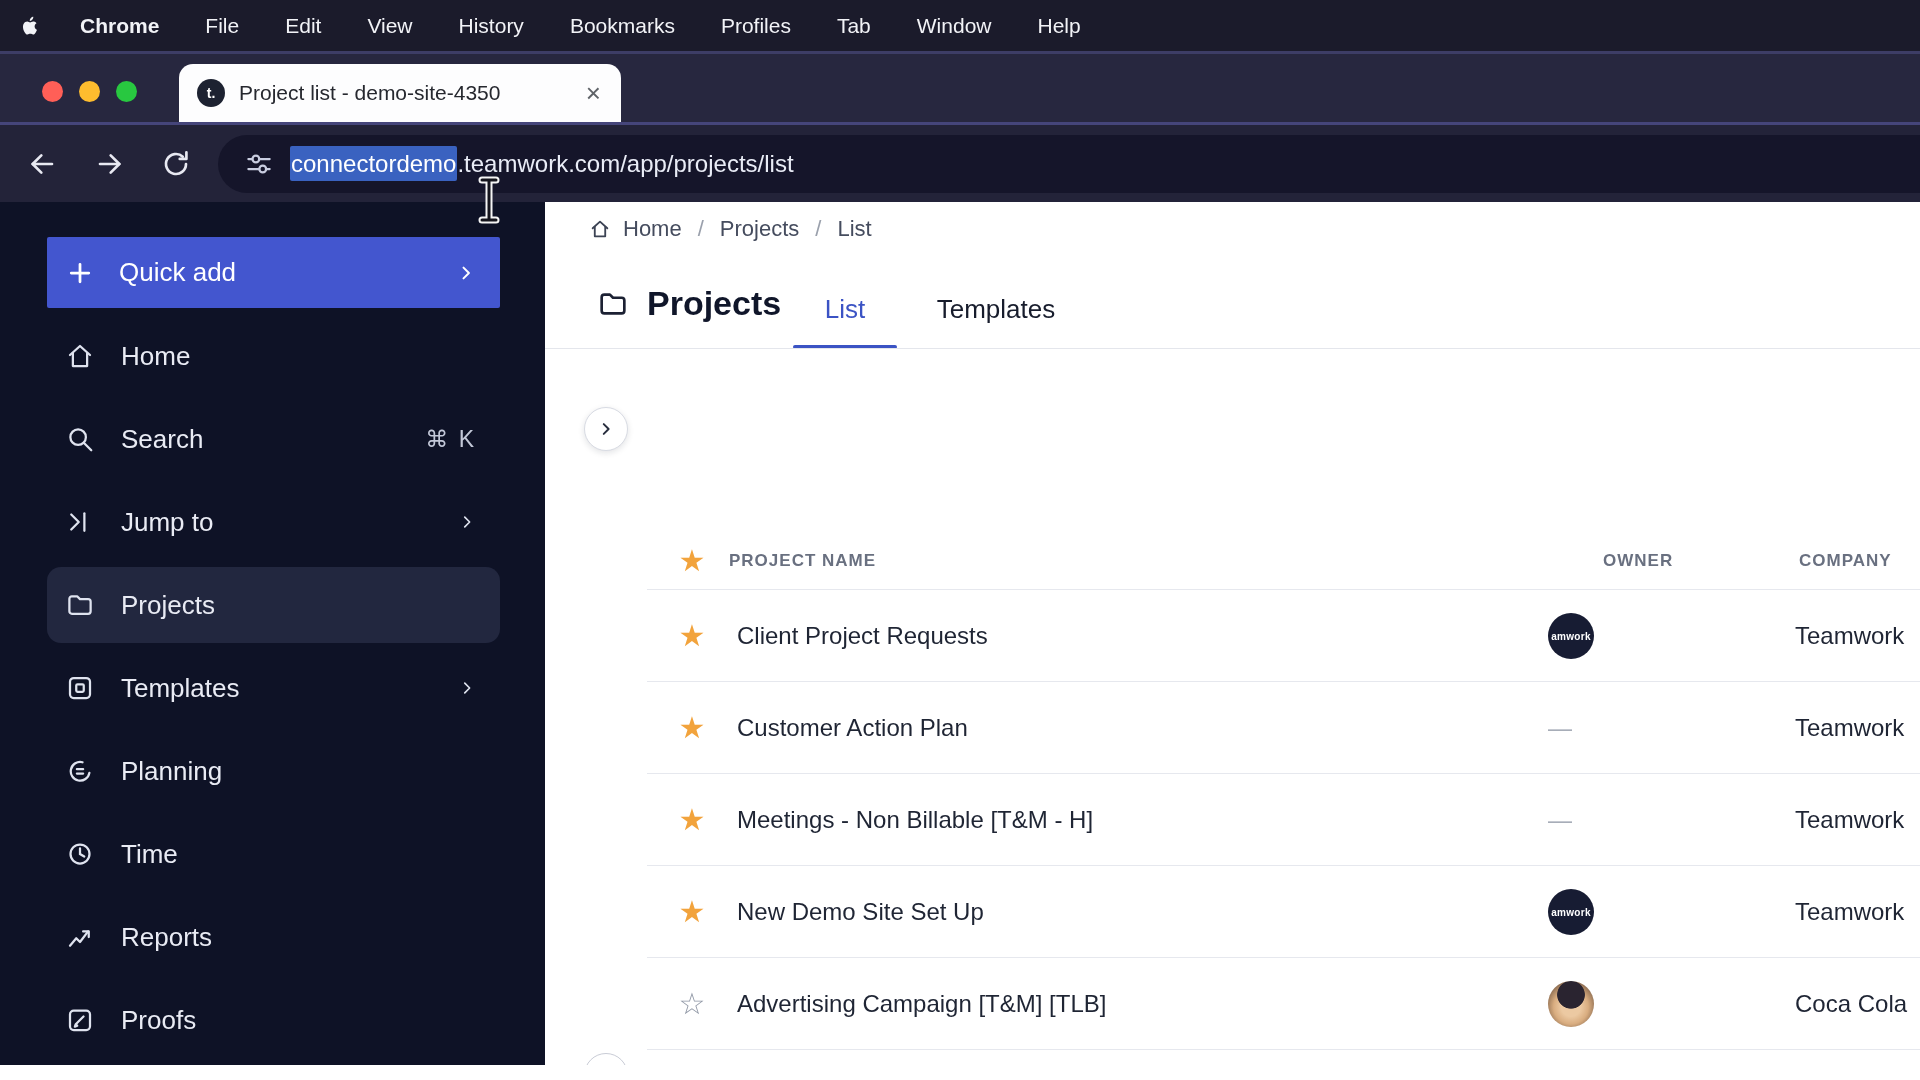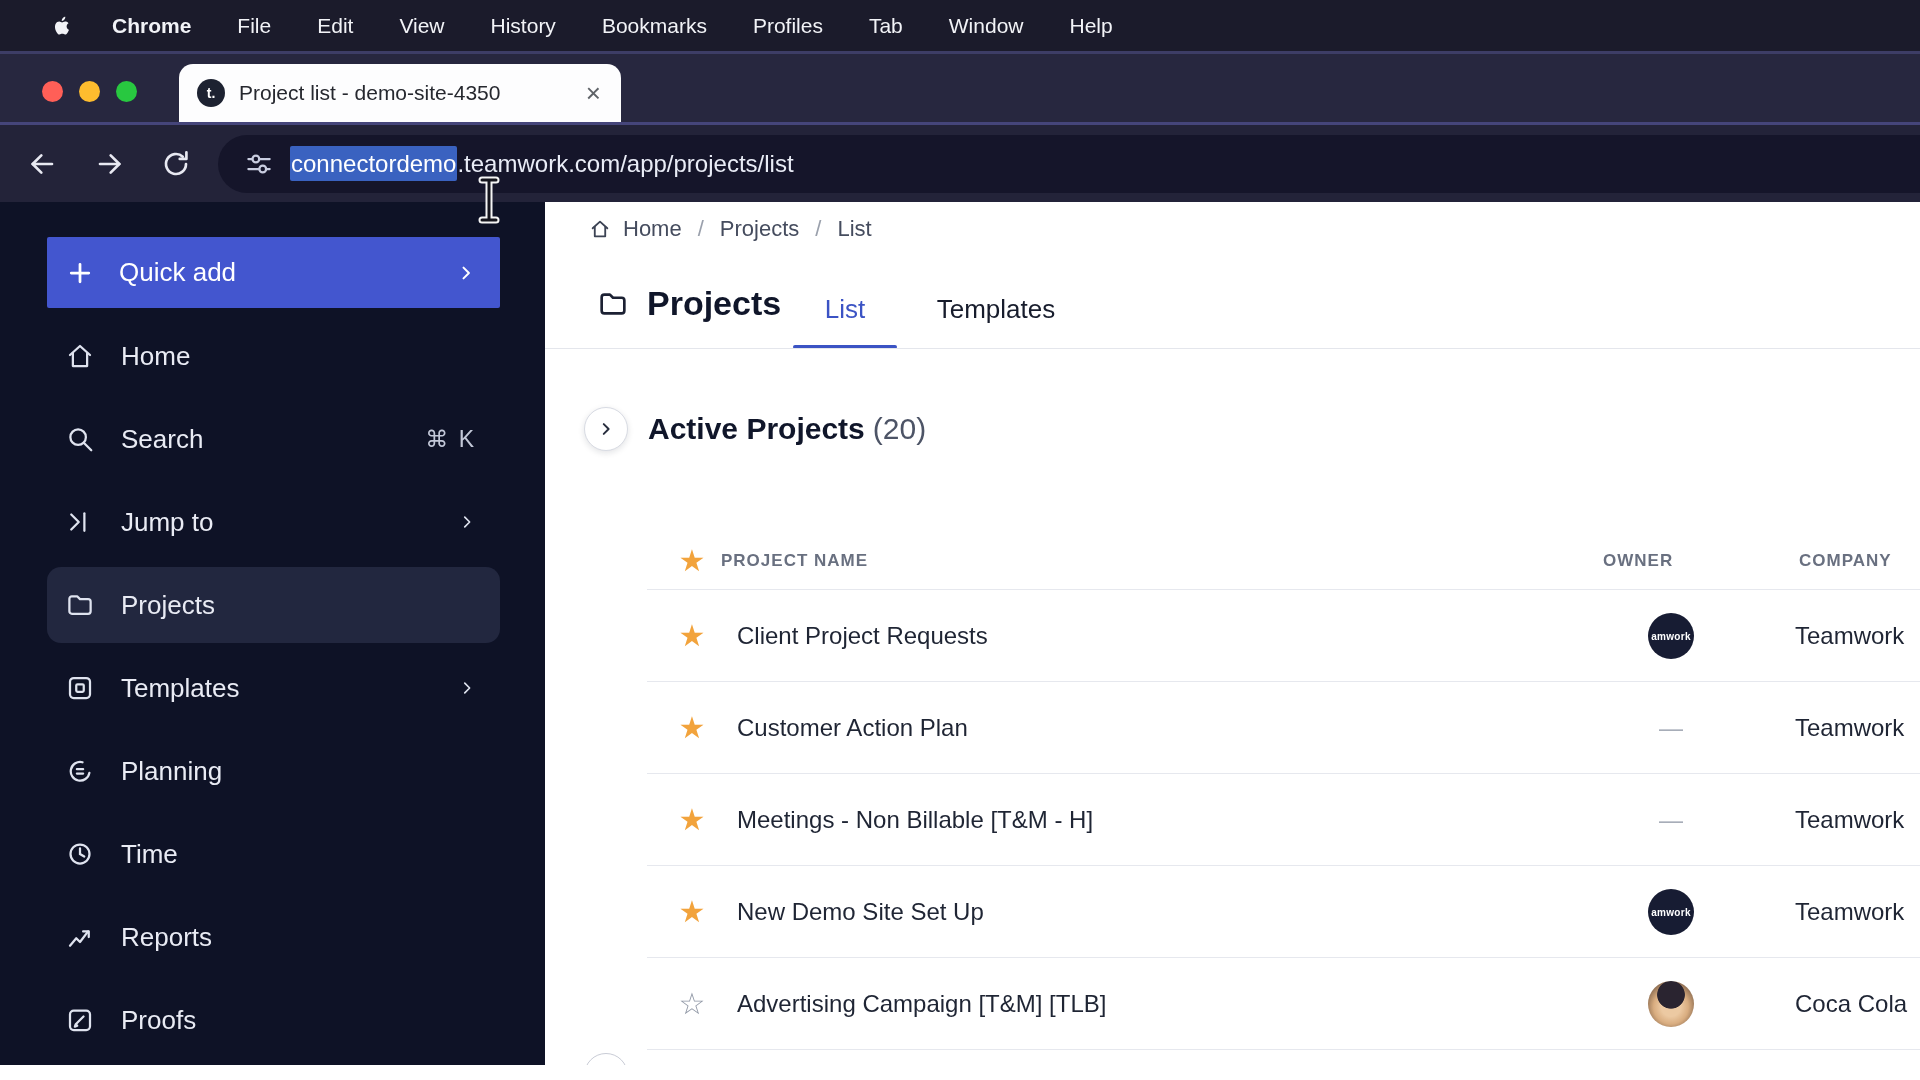--- a/index.html
+++ b/index.html
@@ -1,20 +1,20 @@
 <!DOCTYPE html>
 <html><head>
 <meta charset="utf-8">
 <style>
   * { box-sizing: border-box; margin: 0; padding: 0; }
   body { width:1920px; height:1080px; overflow:hidden; font-family:"Liberation Sans","DejaVu Sans",sans-serif; background:#fff; }
   .screen { position:relative; width:1920px; height:1080px; overflow:hidden; }
 
   
-  .menubar { height:51px; background:#1b1b2b; display:flex; align-items:center; color:#f2f3f7; font-size:21px; padding-left:44px; }
+  .menubar { height:51px; background:#1b1b2b; display:flex; align-items:center; color:#f2f3f7; font-size:21px; padding-left:12px; }
   .menubar .apple { display:flex; align-items:center; padding:0 18px 0 6px; }
   .menu-item { padding:0 23px; white-space:nowrap; }
   .menu-item.bold { font-weight:700; }
 
   
   .tabstrip { position:relative; height:71px; background:#27273f; border-top:3px solid #3d3d66; }
   .lights { position:absolute; left:42px; top:27px; display:flex; gap:16px; }
   .light { width:21px; height:21px; border-radius:50%; }
   .light.red { background:#ff5f57; } .light.yellow { background:#febc2e; } .light.green { background:#28c840; }
   .btab { position:absolute; left:179px; bottom:0; width:442px; height:58px; background:#fdfdfe; border-radius:14px 14px 0 0; display:flex; align-items:center; padding:0 20px 0 18px; }
@@ -60,27 +60,27 @@
 
   .section-head { position:absolute; top:205px; left:39px; display:flex; align-items:center; gap:20px; }
   .collapse-btn { width:44px; height:44px; border-radius:50%; background:#fff; border:1.5px solid #d8dbe3; box-shadow:0 2px 6px rgba(20,25,40,.12); display:flex; align-items:center; justify-content:center; }
   .section-title { font-size:30px; font-weight:700; color:#10162a; }
   .section-title .count { font-weight:400; color:#4d5466; margin-left:8px; }
 
   .table { position:absolute; top:330px; left:0; right:0; }
   .thead { position:relative; height:58px; }
   .thead::after, .trow::after { content:""; position:absolute; left:102px; right:0; bottom:0; height:1px; background:#e6e8ee; }
   .th { position:absolute; top:50%; transform:translateY(-50%); font-size:17px; font-weight:700; letter-spacing:1px; color:#697080; }
-  .th-name { left:176px; } .th-owner { left:1058px; } .th-company { left:1254px; }
+  .th-name { left:184px; } .th-owner { left:1058px; } .th-company { left:1254px; }
   .trow { position:relative; height:92px; }
   .star { position:absolute; left:147px; top:50%; transform:translate(-50%,-50%); font-size:30px; line-height:1; }
   .star.filled { color:#f2a33c; }
   .star.outline { color:#9299a7; }
   .cell-name { position:absolute; left:192px; top:50%; transform:translateY(-50%); font-size:24px; color:#1f2534; white-space:nowrap; }
-  .owner-cell { position:absolute; left:1126px; top:50%; transform:translate(-50%,-50%); width:60px; height:60px; display:flex; align-items:center; justify-content:center; }
+  .owner-cell { position:absolute; left:1033px; top:50%; transform:translate(-50%,-50%); width:60px; height:60px; display:flex; align-items:center; justify-content:flex-start; }
   .avatar { width:46px; height:46px; border-radius:50%; display:none; }
   .avatar.tw { background:#171c33; color:#fff; font-size:10px; font-weight:600; align-items:center; justify-content:center; letter-spacing:.3px; }
   .avatar.person { background-color:#8a6a4f;
     background-image: radial-gradient(circle at 50% 30%, #2a2430 0 34%, rgba(0,0,0,0) 36%),
                       radial-gradient(circle at 50% 56%, #ecc9a2 0 28%, #d9ad80 50%, #8a6a4f 75%, #5c4636 100%); }
   .dash { display:none; font-size:24px; color:#a7adb8; }
   .owner-teamwork .avatar.tw { display:flex; }
   .owner-person .avatar.person { display:block; }
   .owner-none .dash { display:inline; }
   .cell-company { position:absolute; left:1250px; top:50%; transform:translateY(-50%); font-size:24px; color:#1f2534; white-space:nowrap; }
@@ -308,21 +308,20 @@
       <div class="ptab ptab-templates">Templates</div>
       <div class="tab-underline"></div>
       <div class="header-divider"></div>
 
       <div class="section-head">
         <span class="collapse-btn">
           <svg width="18" height="18" viewBox="0 0 24 24" fill="none" stroke="#272d3d" stroke-width="2.6" stroke-linecap="round" stroke-linejoin="round">
               <path d="M9 5.5l6.5 6.5L9 18.5"></path>
             </svg>
         </span>
-        <span class="section-title"><span>Active Projects</span><span class="count">(20)</span></span>
       </div>
 
       <div class="table">
         <div class="thead">
           <span class="star filled">★</span>
           <span class="th th-name">PROJECT NAME</span>
           <span class="th th-owner">OWNER</span>
           <span class="th th-company">COMPANY</span>
         </div>
 

